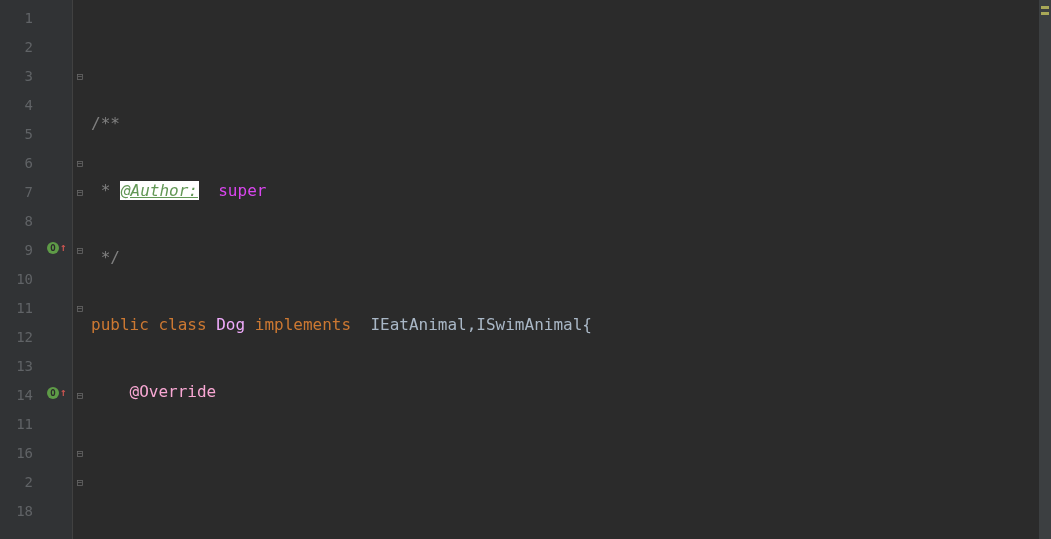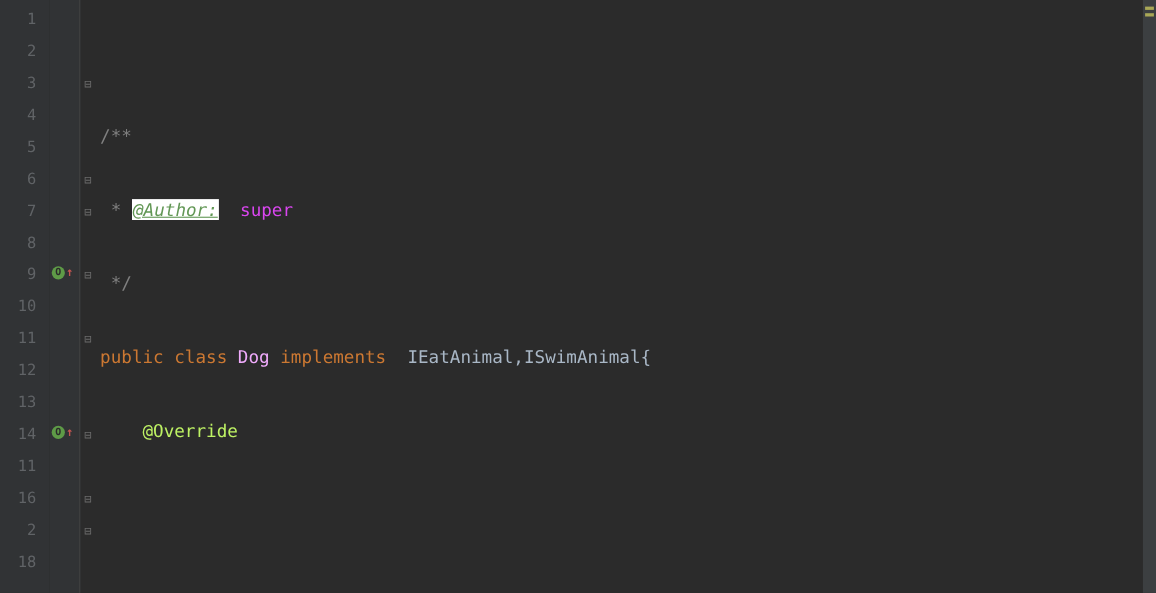--- a/index.html
+++ b/index.html
@@ -94,21 +94,21 @@
     line-height: 29px;
     padding-left: 4px;
     position: relative;
   }
   .kw   { color: #cc7832; }
   .pkgp { color: #a9b7c6; }
   .cls  { color: #f0abfc; }
   .cmt  { color: #808080; }
   .cmtg { color: #629755; font-style: italic; }
   .cmtgi{ color: #d946ef; }
-  .ann  { color: #bef264; }
+  .ann  { color: #f9a8d4; }
   .pln  { color: #a9b7c6; text-align: right; }
   .semi { color: #cc7832; }
   .tag-hl {
     background: #ffffff;
     padding: 0 1px;
     text-decoration: underline;
   }
   .right-strip {
     position: absolute;
     right: 0;

